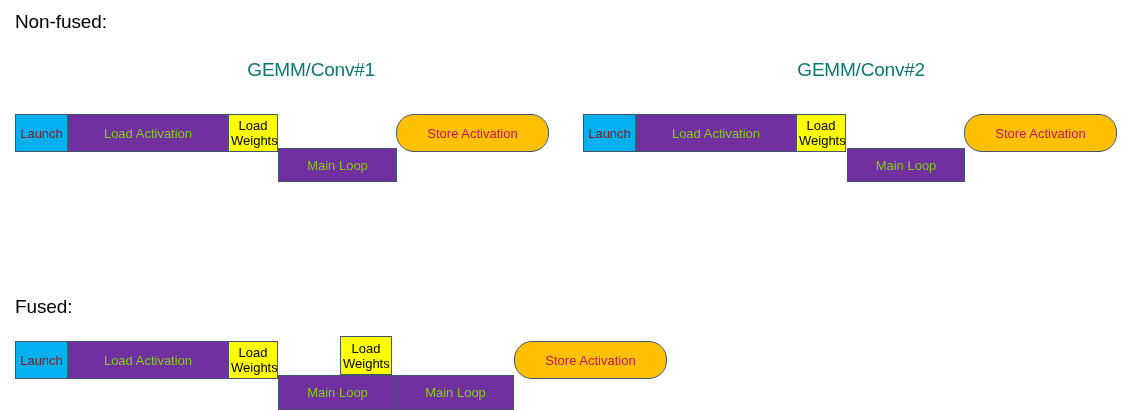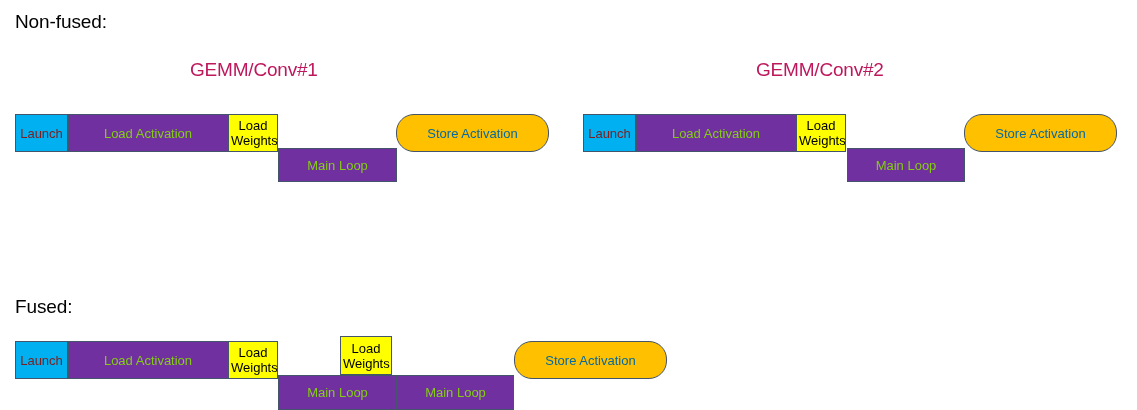--- a/index.html
+++ b/index.html
@@ -26,44 +26,44 @@
     line-height: 19px;
     color: #000000;
     white-space: nowrap;
     letter-spacing: -0.1px;
   }
 
   .group-title {
     position: absolute;
     font-size: 19px;
     line-height: 19px;
-    color: #be185d;
+    color: #0f766e;
     white-space: nowrap;
-    text-align: left;
+    text-align: right;
     letter-spacing: -0.2px;
   }
 
   .bar {
     position: absolute;
     box-sizing: border-box;
     border: 1px solid #44546A;
     display: flex;
     align-items: center;
     justify-content: center;
     text-align: center;
     font-size: 13px;
     line-height: 15px;
     white-space: pre-line;
     overflow: hidden;
   }
 
   .bar.cyan   { background: #00B0F0; color: #7f1d1d; }
   .bar.purple { background: #7030A0; color: #84cc16; }
   .bar.yellow { background: #FFFF00; color: #000000; text-align: center; }
-  .bar.orange { background: #FFC000; color: #0369a1; border-radius: 18px; }
+  .bar.orange { background: #FFC000; color: #be185d; border-radius: 18px; }
 
   .bar .bar-text {
     display: block;
     width: 100%;
     padding: 0 2px;
     box-sizing: border-box;
   }
 </style>
 </head>
 <body>
@@ -92,21 +92,21 @@
       <div class="bar orange" style="left:396px; top:114px; width:153px; height:38px;">
         <span class="bar-text">Store Activation</span>
       </div>
 
       <div class="bar purple" style="left:278px; top:148px; width:119px; height:34px;">
         <span class="bar-text">Main Loop</span>
       </div>
     </div>
 
     <div>
-      <div class="group-title" style="left:756px; top:60px; width:185px;">GEMM/Conv#2</div>
+      <div class="group-title" style="left:740px; top:60px; width:185px;">GEMM/Conv#2</div>
 
       <div class="bar cyan" style="left:583px; top:114px; width:53px; height:38px;">
         <span class="bar-text">Launch</span>
       </div>
 
       <div class="bar purple" style="left:636px; top:114px; width:160px; height:38px;">
         <span class="bar-text">Load Activation</span>
       </div>
 
       <div class="bar yellow" style="left:796px; top:114px; width:50px; height:38px;">

